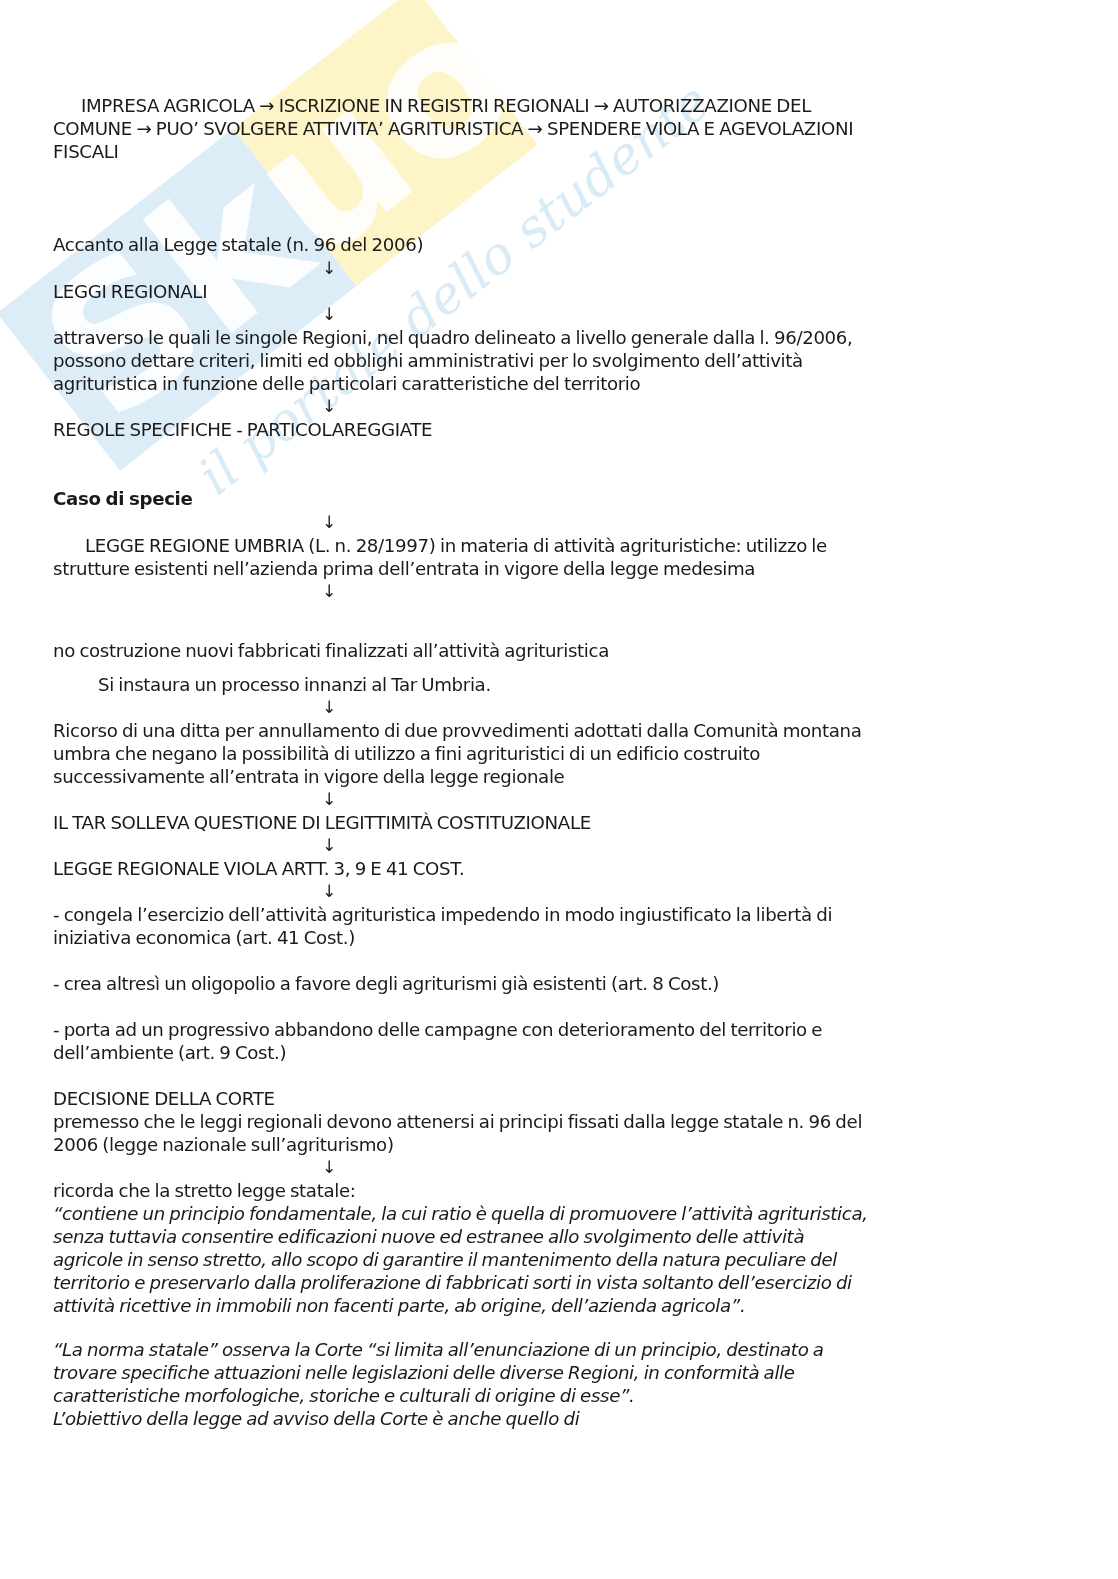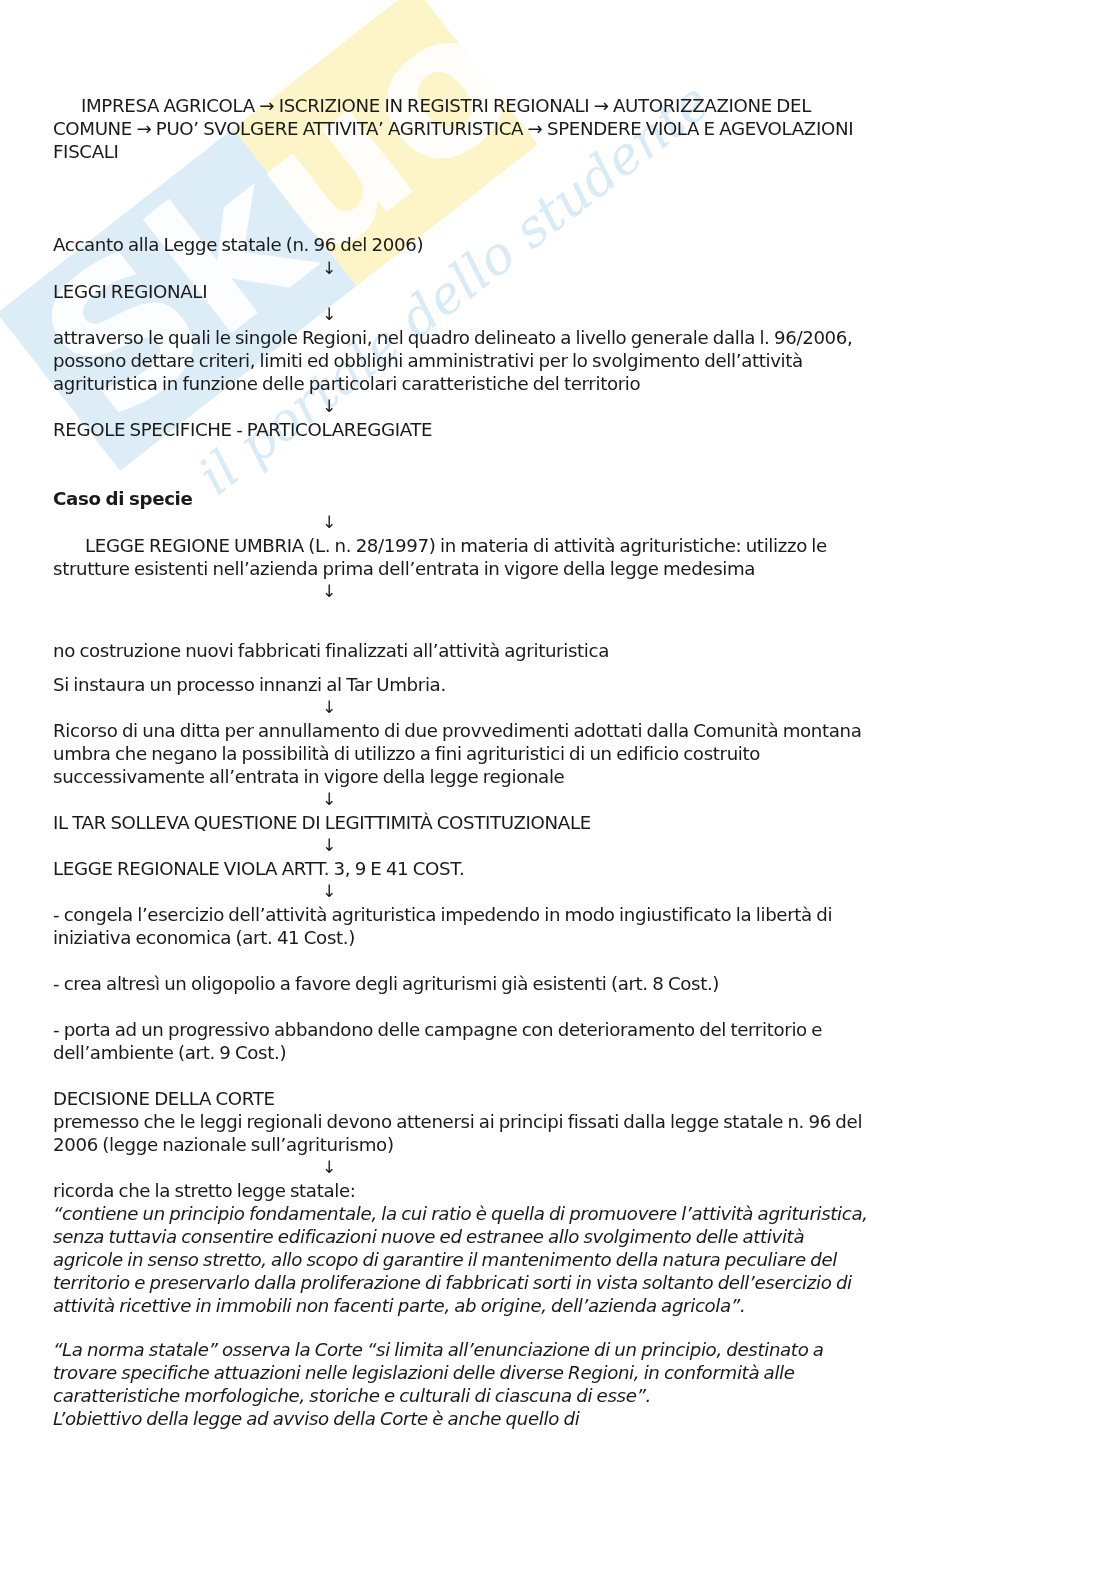--- a/index.html
+++ b/index.html
@@ -79,21 +79,21 @@
   <div class="arrow" style="top:396px;">↓</div>
   <div class="line" style="top:418px;">REGOLE SPECIFICHE - PARTICOLAREGGIATE</div>
 
   <div class="line bold" style="top:487px;">Caso di specie</div>
   <div class="arrow" style="top:512px;">↓</div>
   <div class="line" style="top:534px;margin-left:32px;">LEGGE REGIONE UMBRIA (L. n. 28/1997)  in materia di attività agrituristiche: utilizzo le</div>
   <div class="line" style="top:557px;">strutture esistenti nell’azienda prima dell’entrata in vigore della legge medesima</div>
   <div class="arrow" style="top:581px;">↓</div>
   <div class="line" style="top:639px;text-align:center;">no costruzione nuovi fabbricati finalizzati all’attività agrituristica</div>
 
-  <div class="line" style="top:673px;">Si instaura un processo innanzi al Tar Umbria.</div>
+  <div class="line" style="top:673px;margin-left:45px;">Si instaura un processo innanzi al Tar Umbria.</div>
   <div class="arrow" style="top:697px;">↓</div>
   <div class="line" style="top:719px;">Ricorso di una ditta per annullamento di due provvedimenti adottati dalla Comunità montana</div>
   <div class="line" style="top:742px;">umbra che negano la possibilità di utilizzo a fini agrituristici di un edificio costruito</div>
   <div class="line" style="top:765px;">successivamente all’entrata in vigore della legge regionale</div>
   <div class="arrow" style="top:789px;">↓</div>
   <div class="line" style="top:811px;">IL TAR SOLLEVA QUESTIONE DI LEGITTIMITÀ COSTITUZIONALE</div>
   <div class="arrow" style="top:835px;">↓</div>
   <div class="line" style="top:857px;">LEGGE REGIONALE VIOLA ARTT. 3, 9 E 41 COST.</div>
   <div class="arrow" style="top:881px;">↓</div>
 
@@ -110,15 +110,15 @@
   <div class="line" style="top:1179px;">ricorda che la stretto legge statale:</div>
 
   <div class="line italic" style="top:1202px;">“contiene un principio fondamentale, la cui ratio è quella di promuovere l’attività agrituristica,</div>
   <div class="line italic" style="top:1225px;">senza tuttavia consentire edificazioni nuove ed estranee allo svolgimento delle attività</div>
   <div class="line italic" style="top:1248px;">agricole in senso stretto, allo scopo di garantire il mantenimento della natura peculiare del</div>
   <div class="line italic" style="top:1271px;">territorio e preservarlo dalla proliferazione di fabbricati sorti in vista soltanto dell’esercizio di</div>
   <div class="line italic" style="top:1294px;">attività ricettive in immobili non facenti parte, ab origine, dell’azienda agricola”.</div>
 
   <div class="line italic" style="top:1338px;">“La norma statale” osserva la Corte “si limita all’enunciazione di un principio, destinato a</div>
   <div class="line italic" style="top:1361px;">trovare specifiche attuazioni nelle legislazioni delle diverse Regioni, in conformità alle</div>
-  <div class="line italic" style="top:1384px;">caratteristiche morfologiche, storiche e culturali di ciascuna di esse”.</div>
+  <div class="line italic" style="top:1384px;">caratteristiche morfologiche, storiche e culturali di origine di esse”.</div>
   <div class="line italic" style="top:1407px;">L’obiettivo della legge ad avviso della Corte è anche quello di</div>
 </div>
 
 </body></html>

